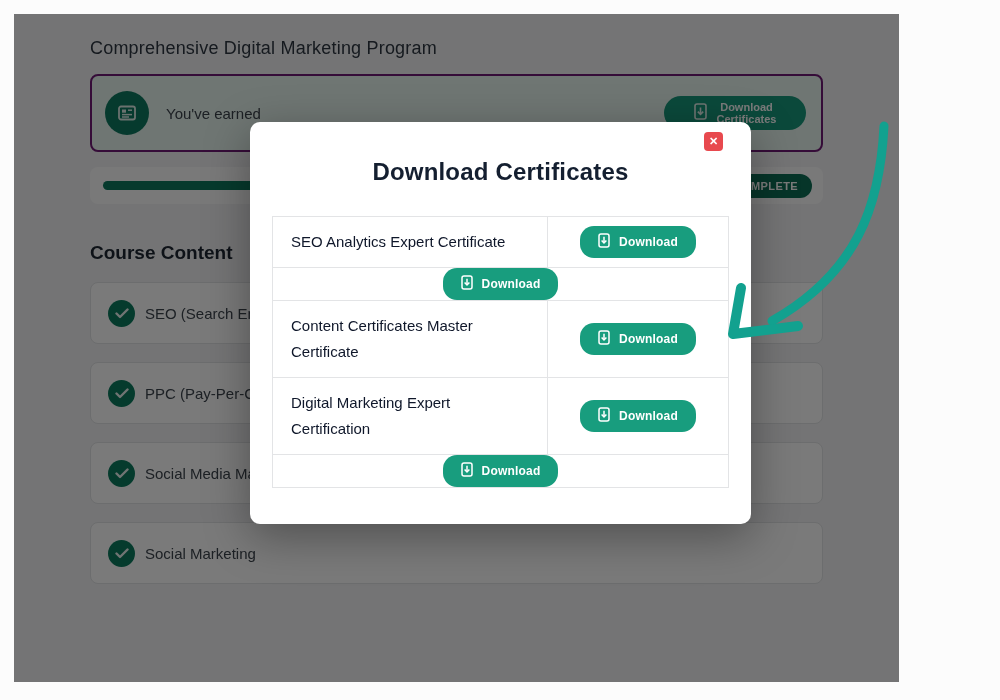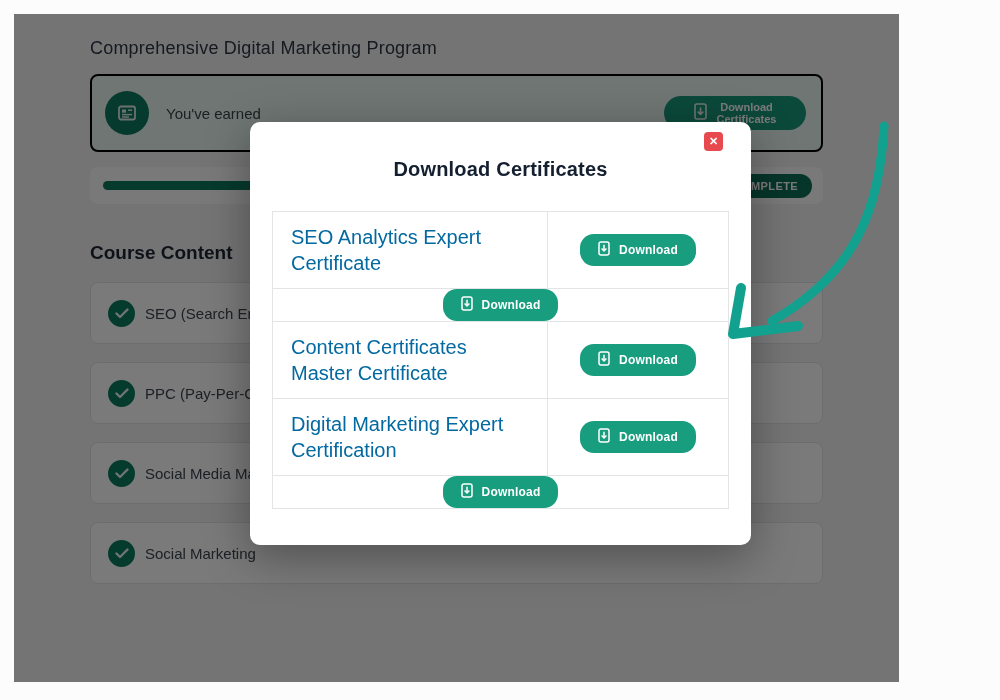--- a/index.html
+++ b/index.html
@@ -4,21 +4,21 @@
 <style>
   * { margin:0; padding:0; box-sizing:border-box; }
   html,body { width:1000px; height:700px; background:#fcfcfc; font-family:"Liberation Sans", sans-serif; }
   .screen { position:relative; width:913px; height:700px; overflow:hidden; background:#fcfcfc; }
 
   
   .page { position:absolute; left:14px; top:14px; right:14px; bottom:18px;
           background:#f2f3f5; padding:24px 76px 0 76px; overflow:hidden; }
   .page-title { font-size:18px; font-weight:500; color:#2e3742; letter-spacing:.2px; }
 
-  .cert-banner { margin-top:15px; height:78px; background:#e9f6f0; border:2px solid #000000;
+  .cert-banner { margin-top:15px; height:78px; background:#e9f6f0; border:2px solid #701a75;
                  border-radius:8px; display:flex; align-items:center; padding:0 15px 0 13px; }
   .cert-badge-circle { width:44px; height:44px; border-radius:50%; background:#0d7a60;
                        display:flex; align-items:center; justify-content:center; flex:0 0 44px; }
   .cert-banner-msg { margin-left:17px; font-size:15px; color:#3c444d; white-space:nowrap; }
   .banner-spacer { flex:1; }
   .dl-cert-btn { height:34px; min-width:142px; border:none; border-radius:17px; background:#17997b;
                  color:#fff; display:flex; align-items:center; justify-content:center; gap:9px;
                  padding:0 16px; cursor:pointer; }
   .dl-cert-btn .two-line { font-size:11px; font-weight:700; line-height:12px; text-align:center; }
 
@@ -39,26 +39,26 @@
   
   .overlay { position:absolute; left:14px; top:14px; right:14px; bottom:18px;
              background:rgba(0,0,0,0.52); }
 
   
   .modal { position:absolute; left:250px; top:122px; width:501px; background:#ffffff; border-radius:10px;
            box-shadow:0 12px 45px rgba(0,0,0,.35); padding:36px 22px 36px 22px; }
   .modal-close { position:absolute; top:10px; right:28px; width:19px; height:19px; border:none; border-radius:4px;
                  background:#e8494e; color:#fff; font-size:11px; font-weight:700; line-height:19px;
                  text-align:center; cursor:pointer; padding:0; }
-  .modal-title { text-align:center; font-size:20px; font-weight:800; color:#141f30; letter-spacing:.2px; }
+  .modal-title { text-align:center; font-size:24px; font-weight:800; color:#141f30; letter-spacing:.2px; }
   .cert-table { margin-top:30px; border:1px solid #e3e4e6; }
   .cert-row { display:flex; align-items:stretch; }
   .cert-row + .cert-row { border-top:1px solid #e3e4e6; }
   .cert-name { width:275px; border-right:1px solid #e3e4e6; padding:12px 20px 12px 18px;
-               font-size:20px; line-height:26px; color:#0369a1; display:flex; align-items:center; }
+               font-size:15px; line-height:26px; color:#0f172a; display:flex; align-items:center; }
   .cert-btn-cell { flex:1; display:flex; align-items:center; justify-content:center; }
   .dl-btn { display:inline-flex; align-items:center; gap:9px; background:#189d7e; border:none;
             border-radius:14px; padding:7px 18px; color:#fff; font-size:12px; font-weight:700;
             letter-spacing:.2px; cursor:pointer; }
 
   
   .arrow-layer { position:absolute; left:0; top:0; width:1000px; height:700px; pointer-events:none; }
 </style>
 </head>
 <body>

